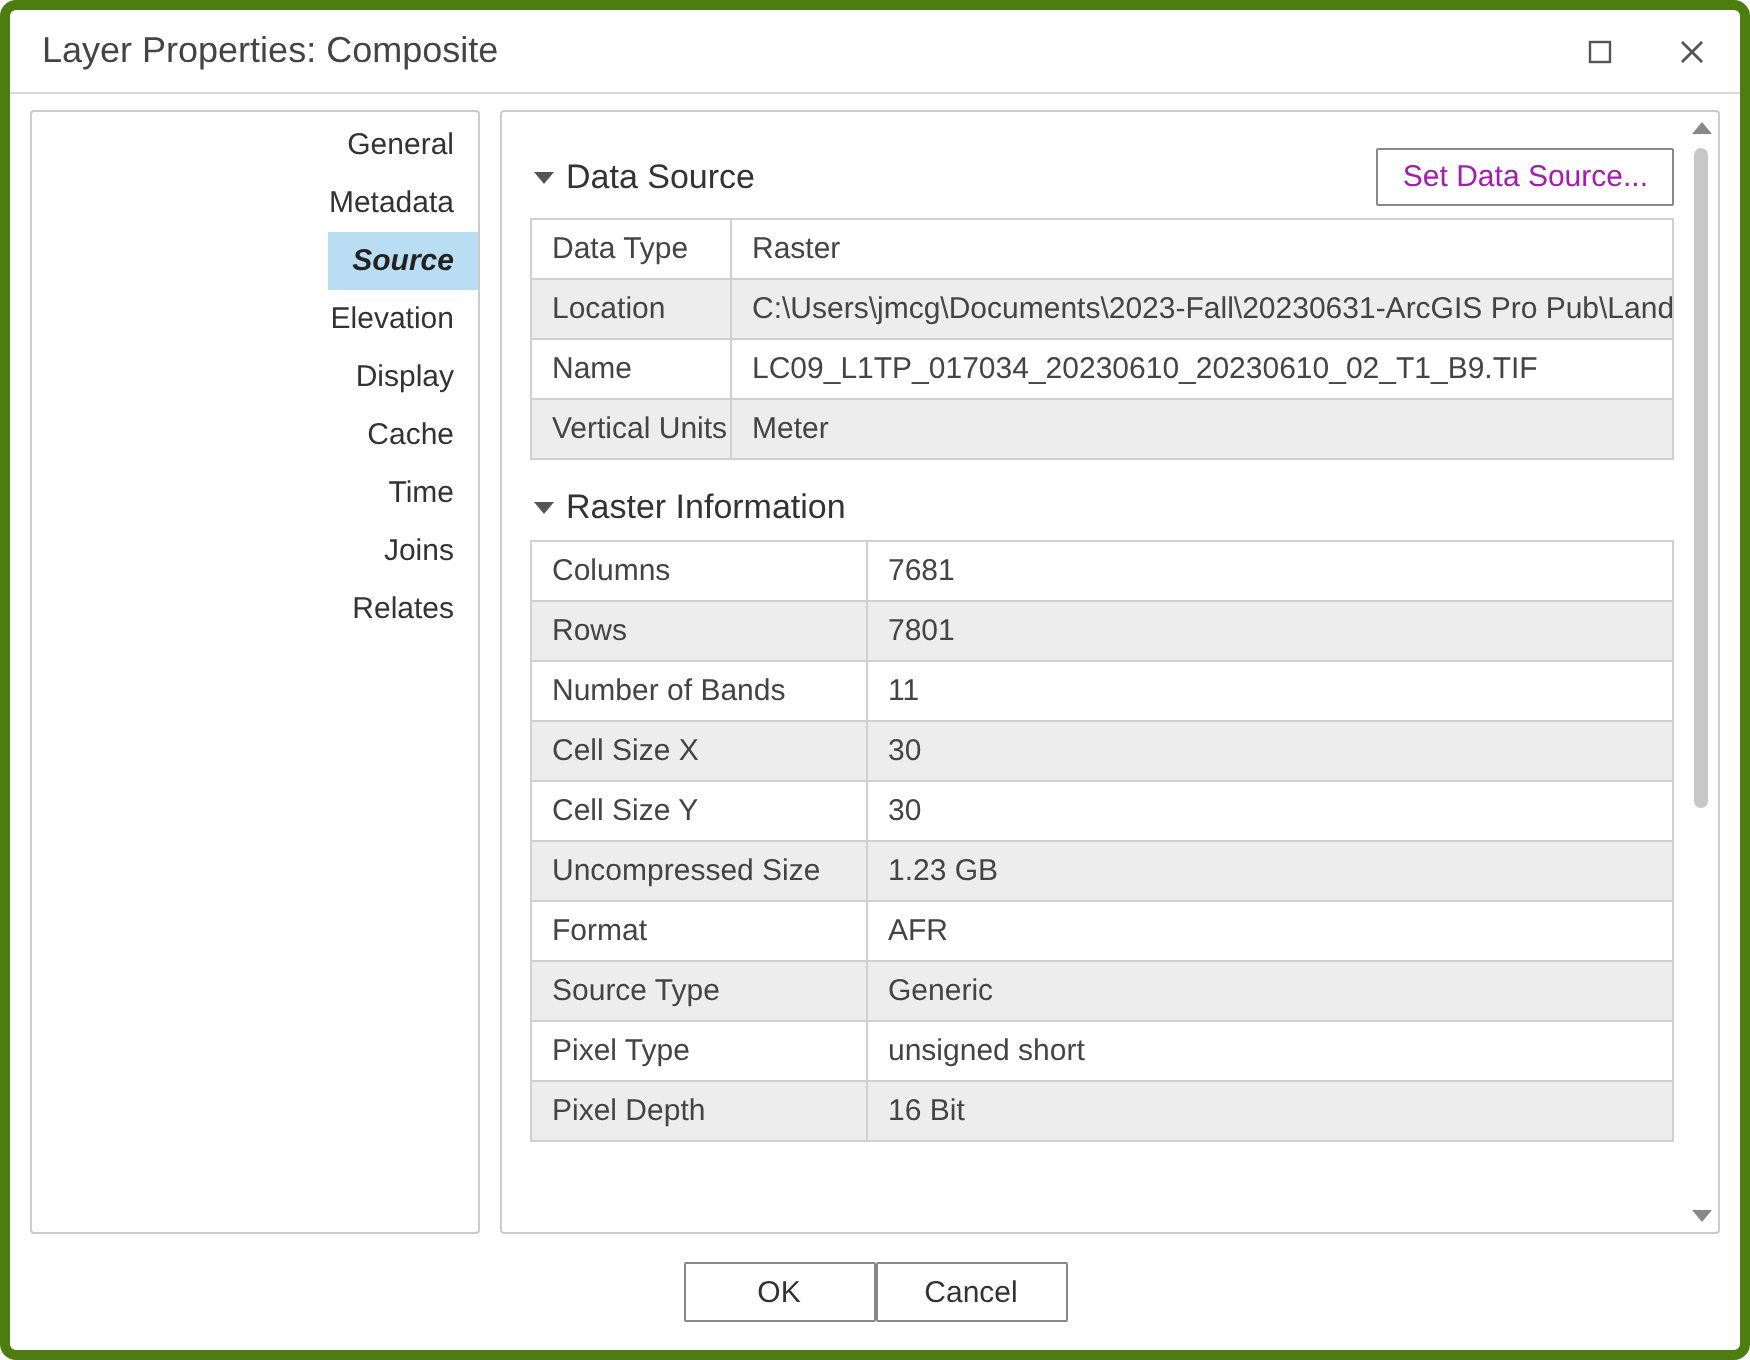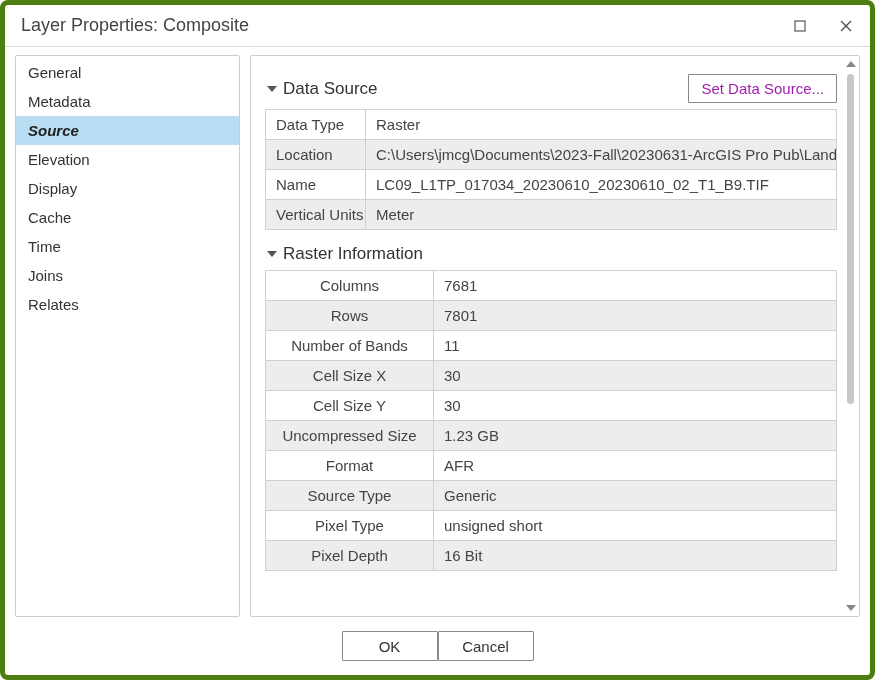--- a/index.html
+++ b/index.html
@@ -56,20 +56,21 @@
     min-height: 0;
   }
   .sidebar {
     width: 225px;
     border: 1px solid #ccc;
     border-radius: 2px;
     display: flex;
     flex-direction: column;
     padding: 2px 0;
     overflow: hidden;
+    align-items: flex-end;
   }
   .sidebar-item {
     padding: 6px 12px;
     font-size: 15px;
     color: #333;
     cursor: pointer;
     user-select: none;
   }
   .sidebar-item.active {
     background: #b9def3;
@@ -158,21 +159,21 @@
     border: 1px solid #d0d0d0;
     padding: 6px 10px;
     font-size: 15px;
     color: #444;
     white-space: nowrap;
     overflow: hidden;
     text-overflow: clip;
   }
   table.props tr.alt td { background: #ededed; }
   table.ds td:first-child { width: 100px; }
-  table.ri td:first-child { width: 168px; text-align: center; }
+  table.ri td:first-child { width: 168px; }
 
   .footer {
     height: 58px;
     display: flex;
     align-items: center;
     justify-content: center;
     gap: 0;
     padding: 0 20px;
   }
   .footer button {

